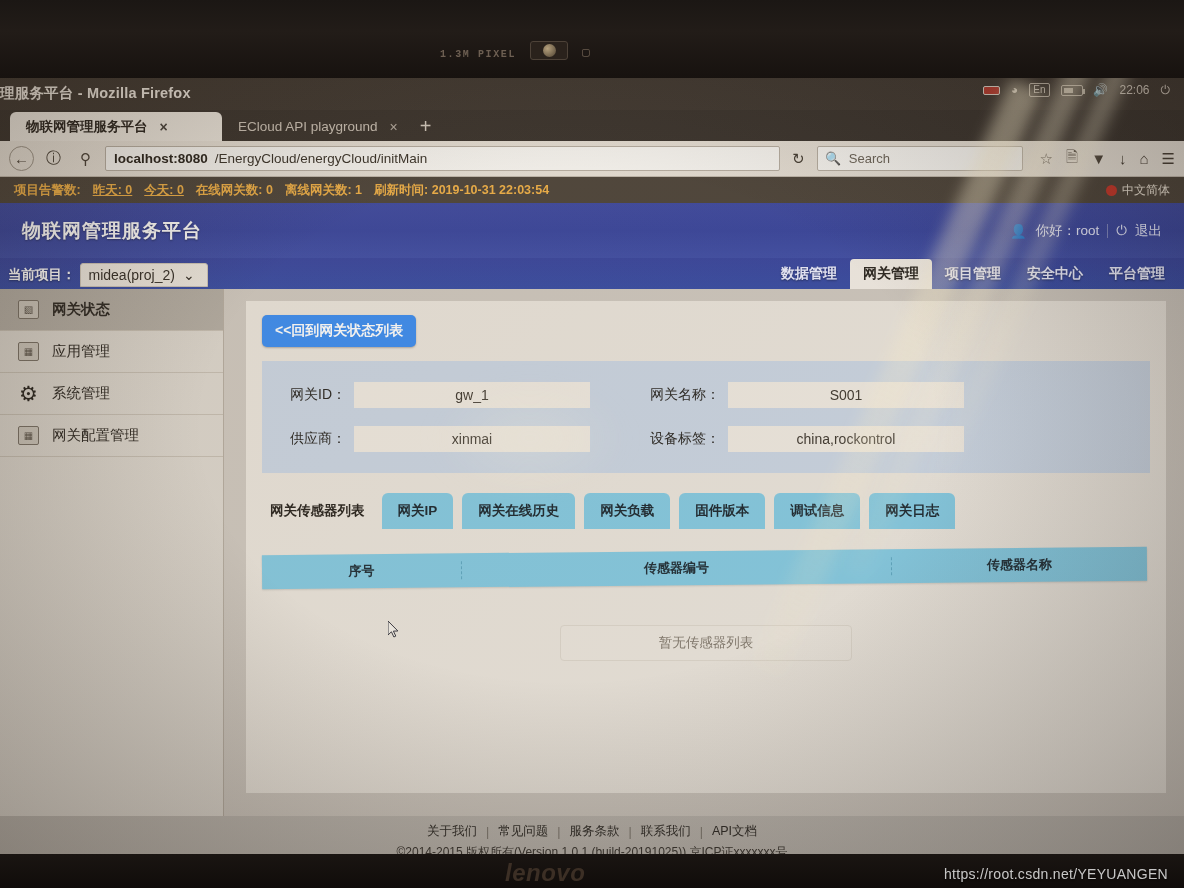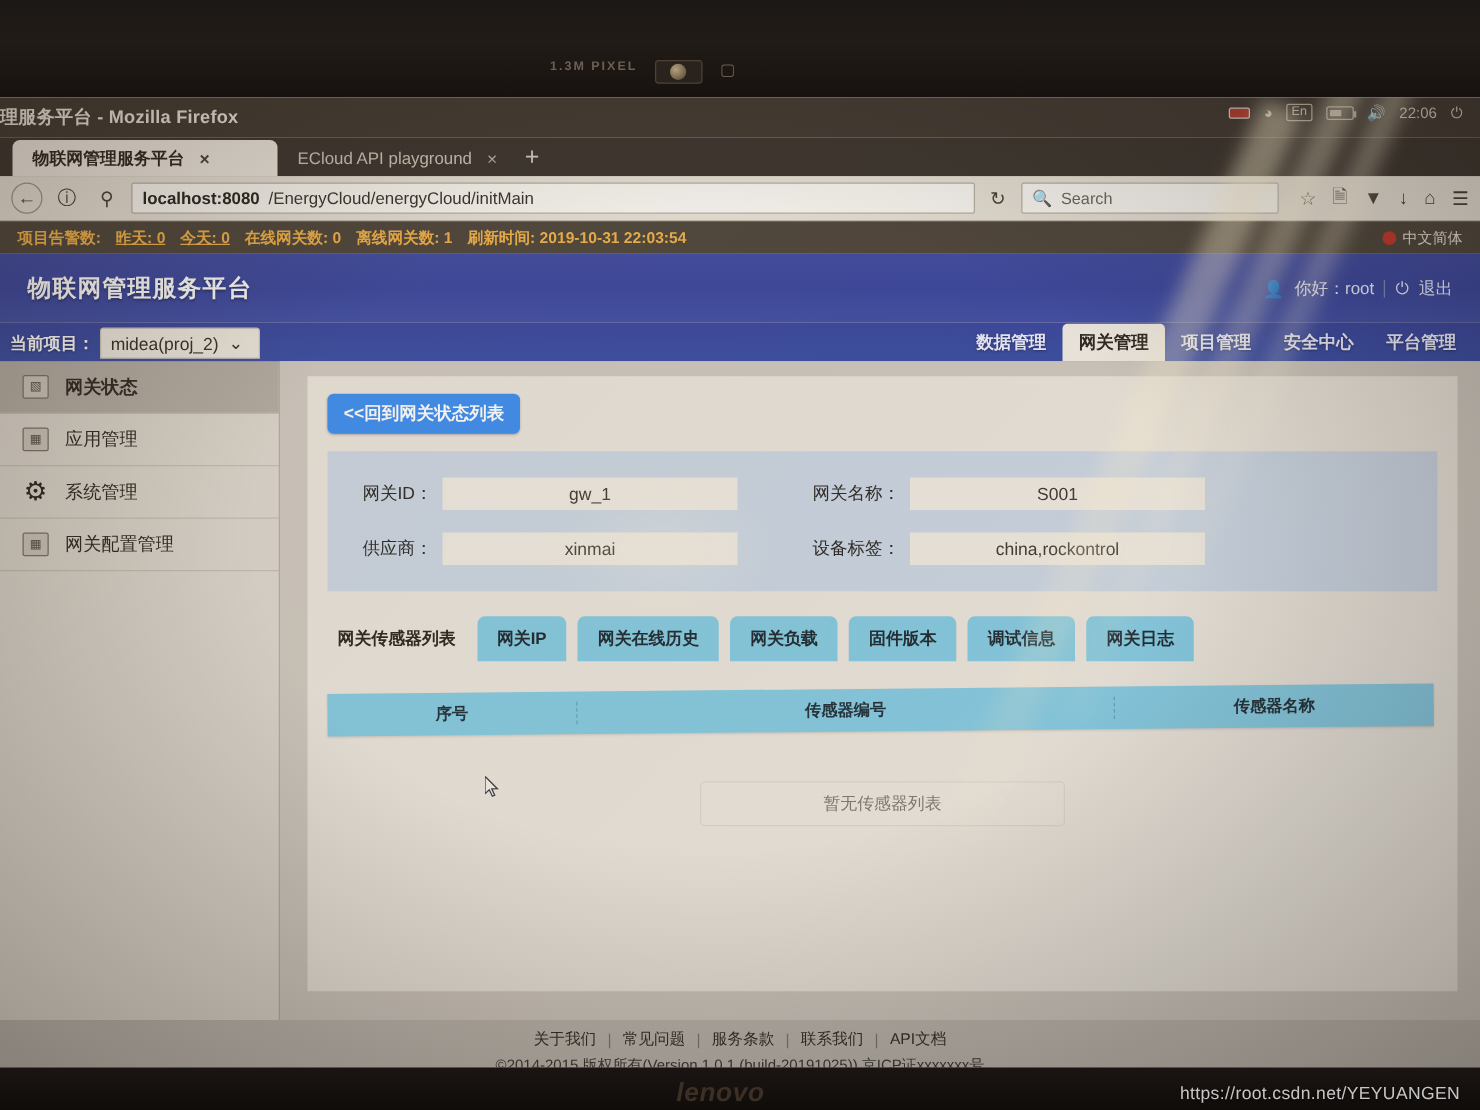--- a/index.html
+++ b/index.html
@@ -15,43 +15,43 @@
     position: relative;
     width: 1184px; height: 888px;
     background: #141010;
     overflow: hidden;
   }
   .bezel-top {
     position: absolute; left: 0; top: 0; width: 1184px; height: 78px;
     background: linear-gradient(180deg,#1b1714 0%,#221c18 40%,#17120f 100%);
   }
   .webcam-wrap {
-    position: absolute; left: 440px; top: 48px; width: 240px; height: 34px;
-    display: flex; align-items: flex-start; gap: 14px;
+    position: absolute; left: 440px; top: 26px; width: 240px; height: 34px;
+    display: flex; align-items: flex-end; gap: 14px; font-family: Liberation Mono, monospace;
   }
   .webcam-label {
     font-size: 10px; letter-spacing: 1.6px; color: #6d5f52; font-weight: bold;
   }
   .webcam-lens {
     width: 38px; height: 19px; border: 1px solid #4d4238; border-radius: 3px;
     background: #2a221c; display: flex; align-items: center; justify-content: center;
   }
   .webcam-lens i { width: 13px; height: 13px; border-radius: 50%;
     background: radial-gradient(circle at 35% 35%,#b5a07c,#4e4232); display: block; }
   .cam-icon { font-size: 13px; color: #6a5c4e; }
 
   .bezel-left { position: absolute; left: 0; top: 78px; width: 8px; height: 776px;
     background: linear-gradient(90deg,#0c0a09,#1d1815); }
   .bezel-right { position: absolute; right: 0; top: 78px; width: 10px; height: 776px;
     background: linear-gradient(270deg,#0c0a09,#1d1815); }
   .bezel-bottom { position: absolute; left: 0; bottom: 0; width: 1184px; height: 34px;
     background: linear-gradient(180deg,#1a1512 0%,#100c0a 100%); }
   .lenovo {
-    position: absolute; left: 541px; bottom: 1px;
-    font-size: 21px; font-weight: bold; font-style: italic;
+    position: absolute; left: 505px; bottom: 1px;
+    font-size: 24px; font-weight: bold; font-style: italic;
     color: #3c2f25; letter-spacing: 0.5px;
   }
 
   
   #screen {
     position: absolute; left: 0; top: 78px; width: 1184px; height: 776px;
     overflow: hidden;
     background: #d6d0c8;
   }
 

